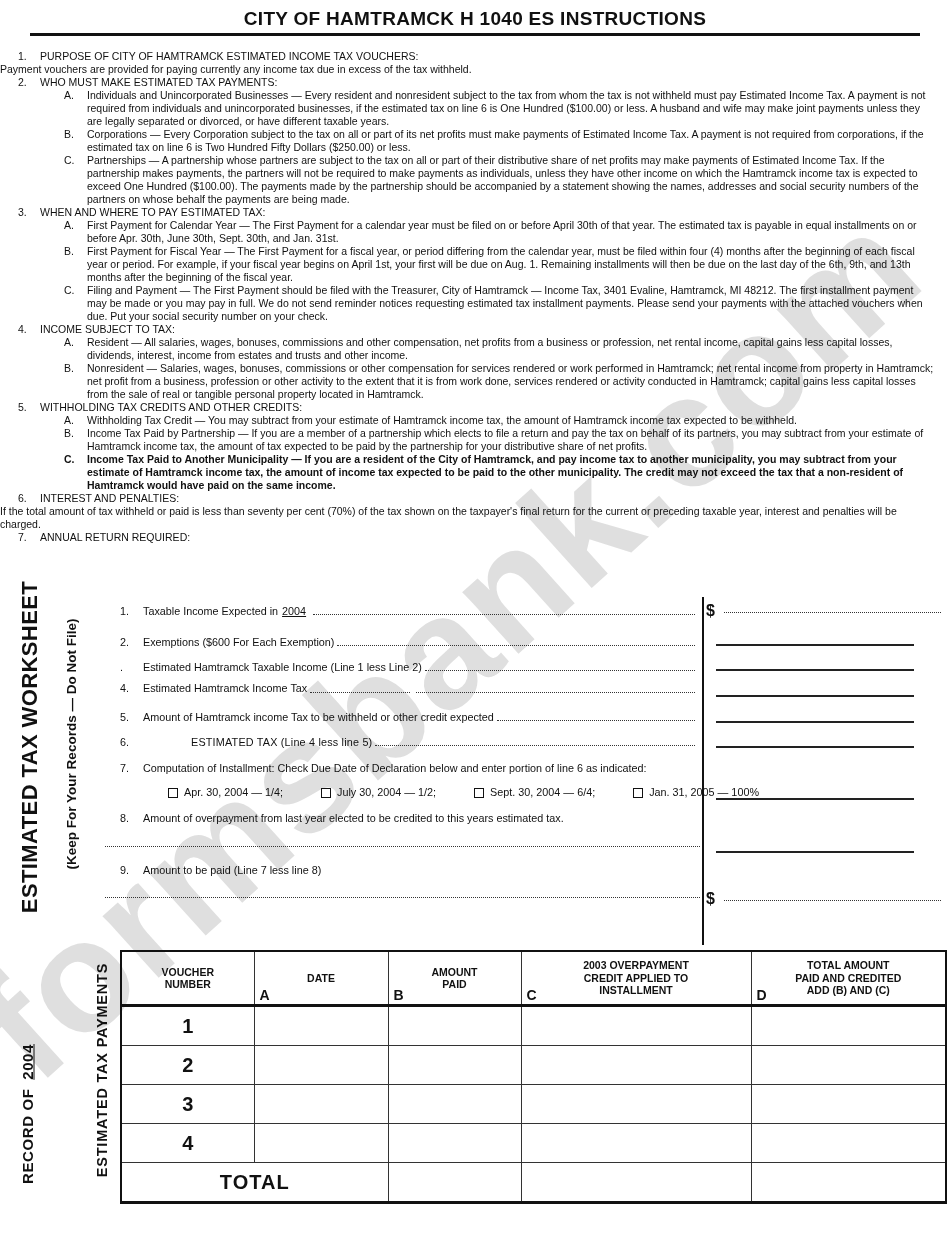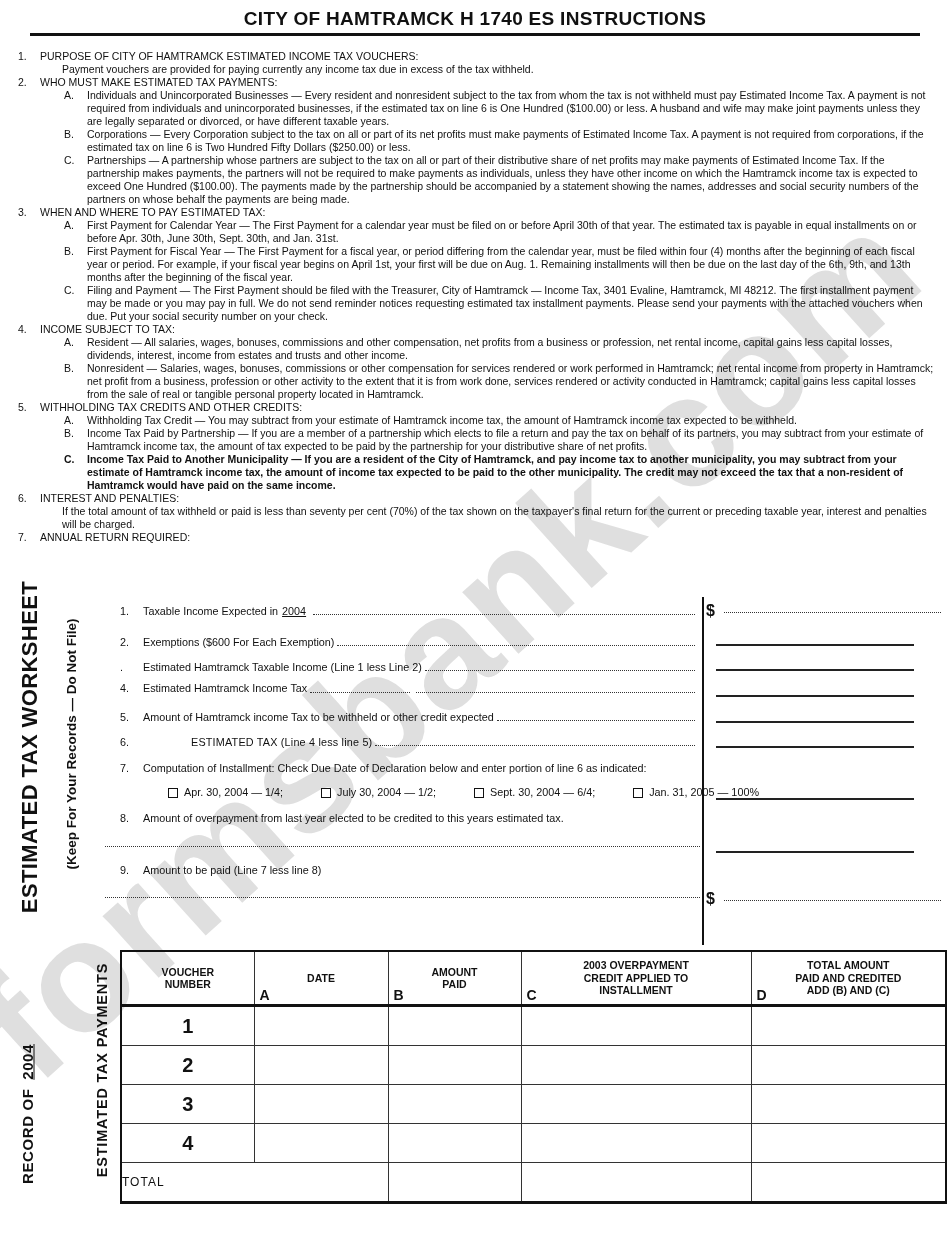--- a/index.html
+++ b/index.html
@@ -9,21 +9,21 @@
         font-size:158px;font-weight:bold;color:rgba(140,140,140,0.28);letter-spacing:2px;
         white-space:nowrap;z-index:0;pointer-events:none;}
   .content{position:relative;z-index:1;}
   .title{position:absolute;top:8px;left:0;width:950px;text-align:center;
         font-size:19px;font-weight:bold;letter-spacing:0.3px;}
   .titlerule{position:absolute;top:33px;left:30px;width:890px;height:3px;background:#111;}
   .instr{position:absolute;top:50px;left:0;width:950px;font-size:10.5px;line-height:13px;}
   .shead{display:flex;}
   .snum{flex:0 0 22px;margin-left:18px;}
   .stitle{flex:1;padding-right:26px;}
-  .spara{margin-left:62px;margin-right:14px;}
+  .spara{margin-right:14px;}
   .sitem{display:flex;margin-left:64px;margin-right:14px;}
   .sletter{flex:0 0 23px;}
   .sitext{flex:1;}
   .bold{font-weight:bold;}
   
   .ws{position:absolute;top:595px;left:0;width:950px;height:355px;font-size:10.8px;}
   .wsdivider{position:absolute;left:702px;top:2px;width:2px;height:348px;background:#111;}
   .wrow{position:absolute;left:120px;width:578px;display:flex;align-items:flex-start;line-height:13px;}
   .wnum{flex:0 0 23px;}
   .leader{flex:1;border-bottom:1.6px dotted #333;height:9px;margin:0 3px;}
@@ -40,37 +40,37 @@
   .fill{position:absolute;left:716px;width:198px;border-bottom:2px solid #222;height:0;}
   
   .ptable{position:absolute;top:950px;left:120px;border-collapse:collapse;table-layout:fixed;}
   .ptable th,.ptable td{border:1px solid #333;padding:0;}
   .ptable{border:2px solid #111;border-bottom:3px solid #111;}
   .ptable thead th{border-bottom:3px solid #111;height:52px;font-size:10.5px;font-weight:bold;
         vertical-align:middle;text-align:center;white-space:pre-line;position:relative;line-height:12.5px;}
   .colletter{position:absolute;left:5px;bottom:3px;font-size:14px;font-weight:bold;}
   .ptable td{height:38px;}
   .vnum{font-size:20px;font-weight:bold;text-align:center;}
-  .totalcell{font-size:12px;font-weight:normal;letter-spacing:1px;}
+  .totalcell{font-size:20px;font-weight:bold;text-align:center;letter-spacing:1px;}
   
   .vlabel{position:absolute;white-space:nowrap;transform:translate(-50%,-50%) rotate(-90deg);font-weight:bold;}
   .v-wstitle{left:30px;top:747px;font-size:22px;letter-spacing:0.4px;}
   .v-wssub{left:71px;top:744px;font-size:13.5px;}
   .v-paytitle{left:102px;top:1070px;font-size:14.5px;letter-spacing:0.8px;}
   .v-record{left:27px;top:1112px;font-size:15px;letter-spacing:0.6px;}
   .v-record .year{ text-decoration:underline;}
 </style>
 </head>
 <body>
 
 <div class="page">
   <div class="watermark">formsbank.com</div>
   <div class="content">
 
-    <div class="title">CITY OF HAMTRAMCK H 1740 ES INSTRUCTIONS</div>
+    <div class="title">CITY OF HAMTRAMCK H 1040 ES INSTRUCTIONS</div>
     <div class="titlerule"></div>
 
     <div class="instr">
 
       <div class="sec">
         <div class="shead">
             <span class="snum">1.</span>
             <span class="stitle">PURPOSE OF CITY OF HAMTRAMCK ESTIMATED INCOME TAX VOUCHERS:</span>
           </div>
         <div class="spara">Payment vouchers are provided for paying currently any income tax due in excess of the tax withheld.</div>

